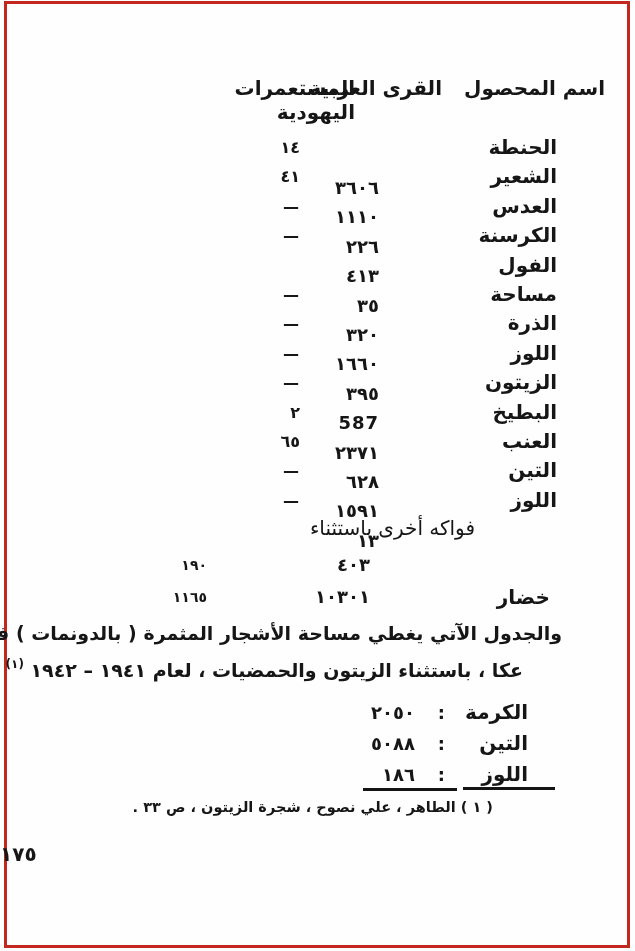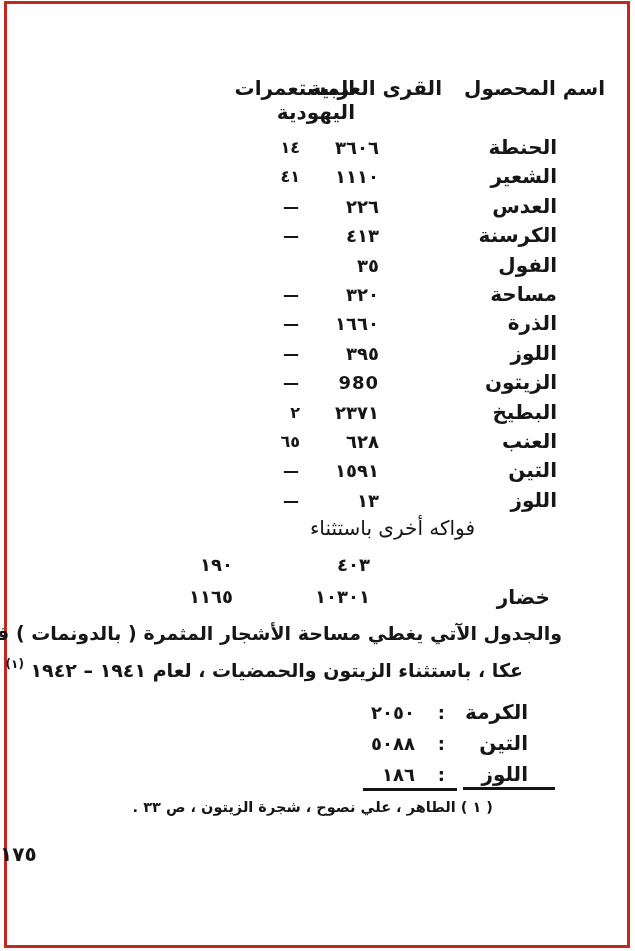--- a/index.html
+++ b/index.html
@@ -30,36 +30,36 @@
     top: 76px; right: 30px;
     width: 440px; height: 440px;
     font-weight: 700;
   }
   .thead { position: relative; height: 57px; font-size: 20px; }
   .h-crop   { position: absolute; right: 0; top: 0; }
   .h-arab   { position: absolute; right: 163px; top: 0; }
   .h-jewish { position: absolute; right: 250px; top: 0; text-align: right; }
   .trow { position: relative; height: 29.4px; line-height: 29.4px; }
   .c-name   { position: absolute; right: 48px;  font-size: 20px; text-align: center; }
-  .c-arab   { position: absolute; right: 226px; font-size: 18px; letter-spacing: 1px; }
+  .c-arab   { position: absolute; right: 226px; font-size: 18px; letter-spacing: 1px; margin-top: 40px; }
   .c-jewish { position: absolute; right: 305px; font-size: 16px; letter-spacing: 1px; }
 
   
   .other-heading {
     position: absolute; top: 516px; right: 160px;
     font-size: 20px; font-weight: 400; white-space: nowrap;
   }
   .sub-table {
     position: absolute; top: 549px; right: 30px;
     width: 440px; font-weight: 700;
   }
   .srow { position: relative; height: 32px; line-height: 32px; }
   .s-name   { position: absolute; right: 55px;  font-size: 20px; }
   .s-arab   { position: absolute; right: 235px; font-size: 18px; letter-spacing: 1px; }
-  .s-jewish { position: absolute; right: 372px; font-size: 18px; letter-spacing: 1px; }
+  .s-jewish { position: absolute; right: 398px; font-size: 14px; letter-spacing: 1px; }
 
   
   .paragraph {
     position: absolute; top: 618px; right: 73px; left: 60px;
     font-size: 19px; font-weight: 700;
     text-align: right; line-height: 31px;
   }
   .paragraph .pline { white-space: nowrap; }
   .paragraph .pline2 { padding-left: 0; padding-right: 39px; }
   .fn-ref { font-size: 12px; vertical-align: 9px; }
@@ -139,21 +139,21 @@
       <span class="c-arab">١٦٦٠</span>
       <span class="c-jewish">—</span>
     </div>
     <div class="trow">
       <span class="c-name">اللوز</span>
       <span class="c-arab">٣٩٥</span>
       <span class="c-jewish">—</span>
     </div>
     <div class="trow">
       <span class="c-name">الزيتون</span>
-      <span class="c-arab">980</span>
+      <span class="c-arab">587</span>
       <span class="c-jewish">—</span>
     </div>
     <div class="trow">
       <span class="c-name">البطيخ</span>
       <span class="c-arab">٢٣٧١</span>
       <span class="c-jewish">٢</span>
     </div>
     <div class="trow">
       <span class="c-name">العنب</span>
       <span class="c-arab">٦٢٨</span>

